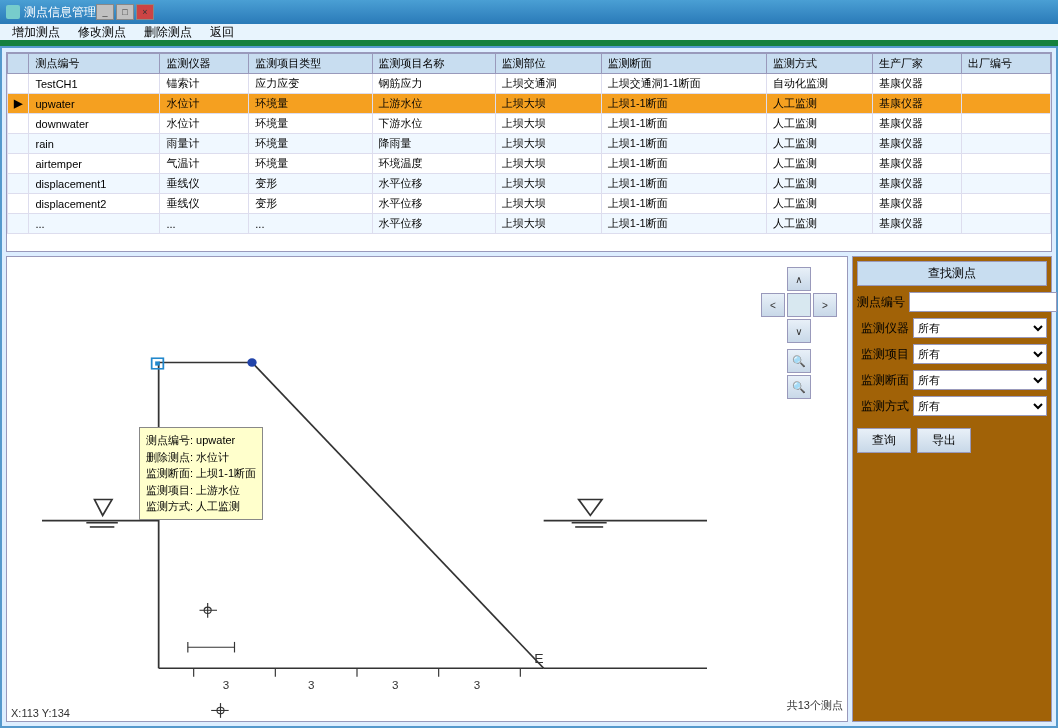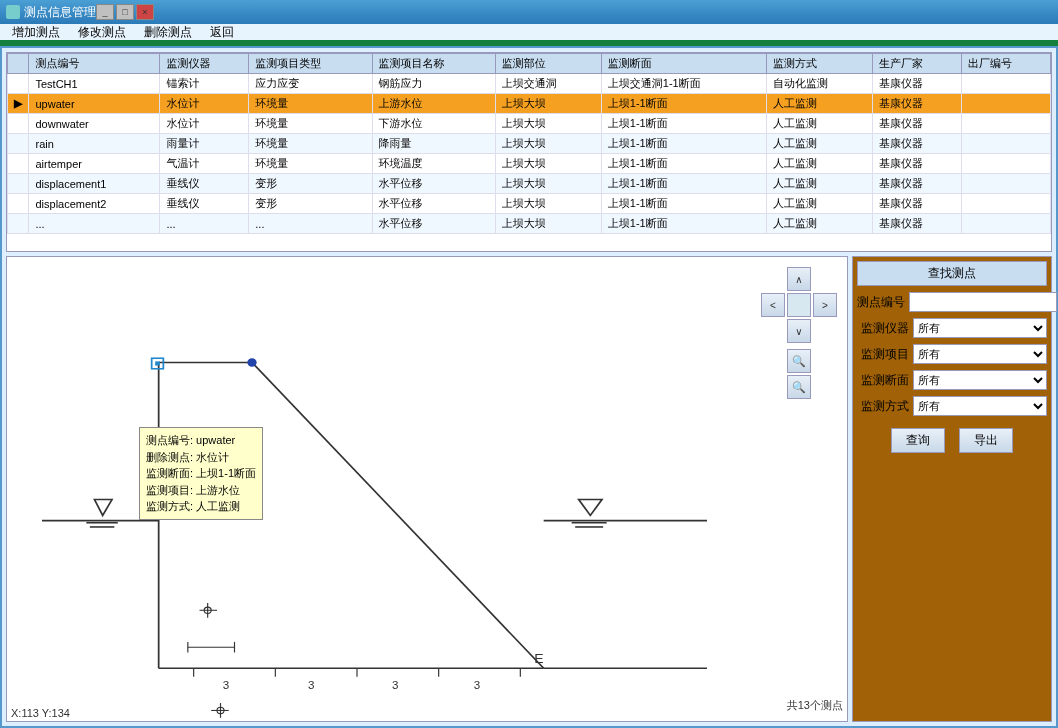--- a/index.html
+++ b/index.html
@@ -199,22 +199,21 @@
     .form-select {
       flex: 1;
       height: 20px;
       border: 1px solid #99b;
       font-size: 11px;
       background: white;
     }
 
     .btn-row {
       display: flex;
-      gap: 14px;
-      justify-content: center;
+      gap: 6px;
       margin-top: 6px;
     }
     .action-btn {
       background: linear-gradient(to bottom, #e8f0f8, #c8d8e8);
       border: 1px solid #99b;
       padding: 3px 14px;
       font-size: 12px;
       cursor: pointer;
     }
 

